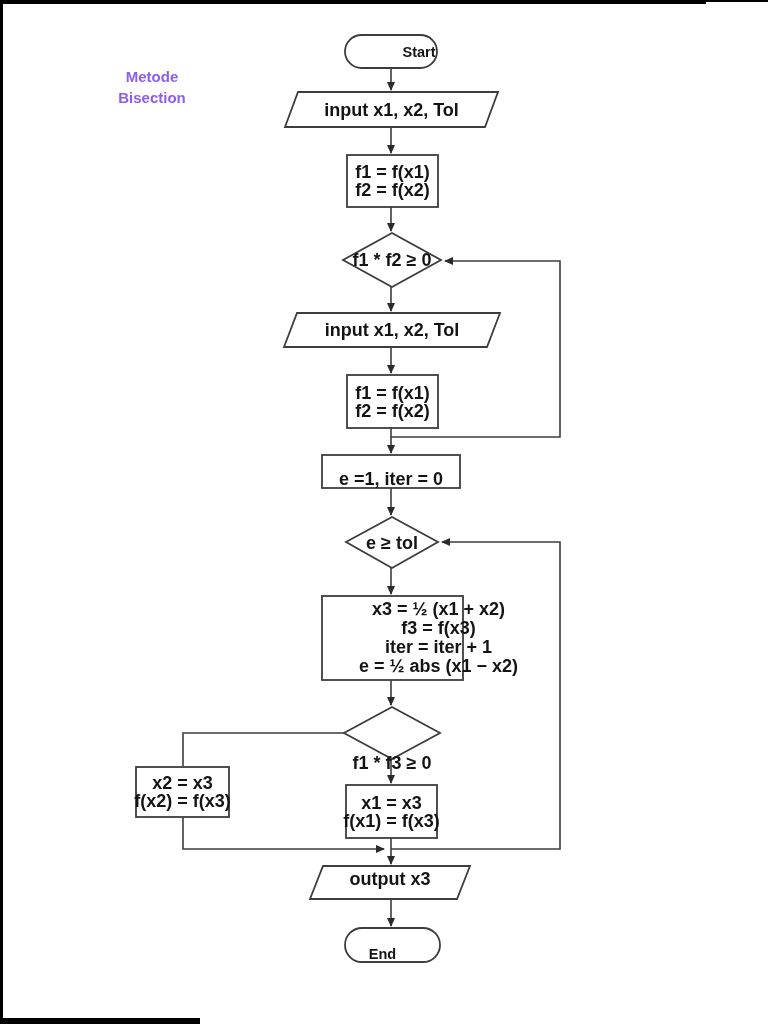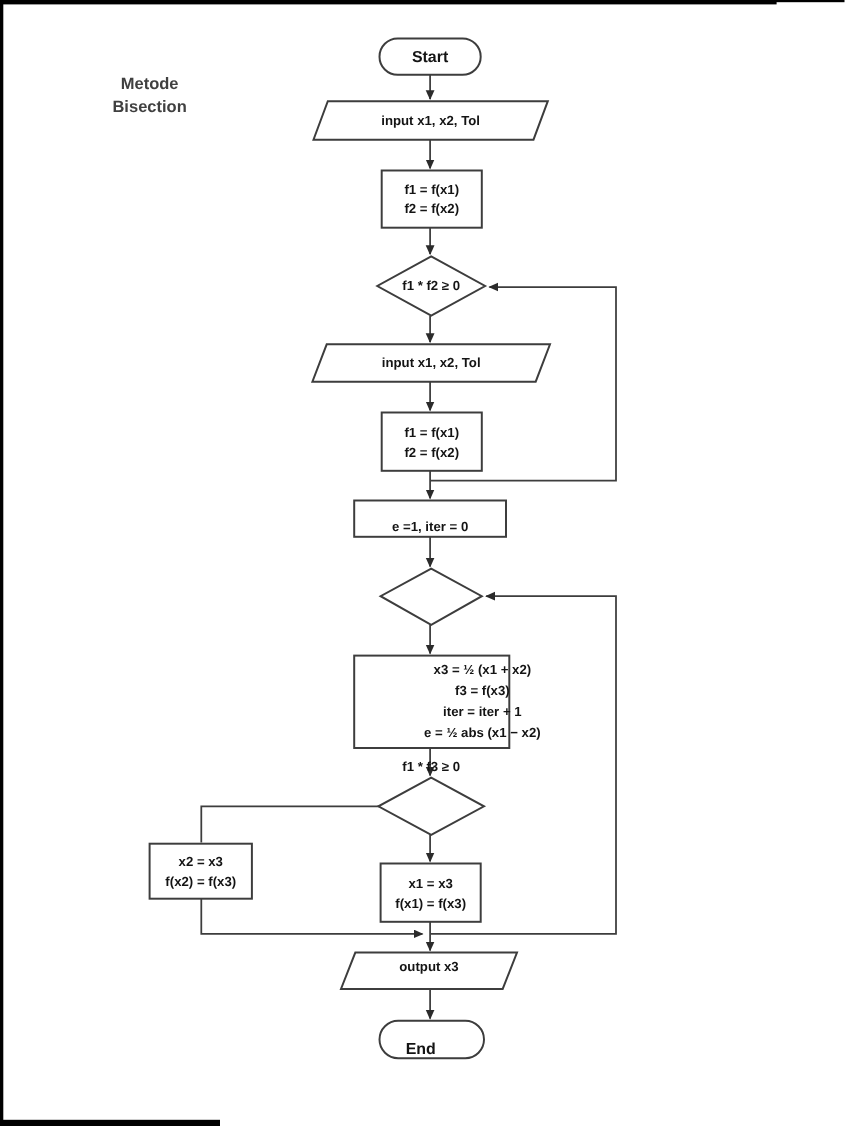--- a/index.html
+++ b/index.html
@@ -4,28 +4,28 @@
 <style>
   html,body { margin:0; padding:0; background:#ffffff; }
   .page {
     position:relative; width:768px; height:1024px; background:#ffffff;
     overflow:hidden; font-family:"Liberation Sans", sans-serif;
   }
   .page svg { position:absolute; left:0; top:0; }
   .lbl {
     position:absolute; display:flex; flex-direction:column;
     align-items:center; justify-content:center; text-align:center;
-    font-weight:bold; color:#141414; font-size:12px; line-height:18px;
+    font-weight:bold; color:#141414; font-size:18px; line-height:18px;
     pointer-events:none; white-space:nowrap;
   }
   .lbl.big { font-size:14.5px; }
   .title {
-    position:absolute; left:84px; top:66px; width:104px;
+    position:absolute; left:100px; top:66px; width:104px;
     font-weight:bold; font-size:15px; line-height:21px;
-    text-align:center; color:#404040;
+    text-align:center; color:#8b5cf6;
   }
 </style>
 </head>
 <body>
 
 <div class="page">
 
   <svg width="768" height="1024" viewBox="0 0 768 1024">
     <defs>
       <marker id="ah" markerUnits="userSpaceOnUse" markerWidth="10" markerHeight="10" refX="8" refY="4" orient="auto">
@@ -73,40 +73,41 @@
       <polygon points="323,866 470,866 457,899 310,899"></polygon>
       <rect x="345" y="928" width="95" height="34" rx="17"></rect>
     </g>
   </svg>
 
   <div class="title">
     <div>Metode</div>
     <div>Bisection</div>
   </div>
 
-  <div class="lbl big" style="left:345px; top:35px;  width:92px;  height:33px;">Start</div>
+  <div class="lbl big" style="left:345px; top:35px;  width:92px;  height:33px;padding-left:28px;">Start</div>
   <div class="lbl" style="left:285px; top:92px;  width:213px; height:35px;">input x1, x2, Tol</div>
   <div class="lbl" style="left:347px; top:155px; width:91px;  height:52px;">
     <span>f1 = f(x1)</span>
     <span>f2 = f(x2)</span>
   </div>
   <div class="lbl" style="left:343px; top:233px; width:98px;  height:54px;">f1 * f2 ≥ 0</div>
   <div class="lbl" style="left:284px; top:313px; width:216px; height:34px;">input x1, x2, Tol</div>
   <div class="lbl" style="left:347px; top:375px; width:91px;  height:53px;">
     <span>f1 = f(x1)</span>
     <span>f2 = f(x2)</span>
   </div>
   <div class="lbl" style="left:322px; top:455px; width:138px; height:47px;">e =1, iter = 0</div>
+  <div class="lbl" style="left:346px; top:517px; width:92px;  height:51px;">e ≥ tol</div>
   <div class="lbl" style="left:322px; top:596px; width:141px; height:84px; line-height:19px;margin-left:46px;">
     <span>x3 = ½ (x1 + x2)</span>
     <span>f3 = f(x3)</span>
     <span>iter = iter + 1</span>
     <span>e = ½ abs (x1 − x2)</span>
   </div>
-  <div class="lbl" style="left:344px; top:671px; width:96px;  height:52px;">f1 * f3 ≥ 0</div>
+  <div class="lbl" style="left:344px; top:737px; width:96px;  height:52px;">f1 * f3 ≥ 0</div>
   <div class="lbl" style="left:136px; top:767px; width:93px;  height:50px;">
     <span>x2 = x3</span>
     <span>f(x2) = f(x3)</span>
   </div>
   <div class="lbl" style="left:346px; top:785px; width:91px;  height:53px;">
     <span>x1 = x3</span>
     <span>f(x1) = f(x3)</span>
   </div>
   <div class="lbl" style="left:310px; top:866px; width:160px; height:26px;">output x3</div>
   <div class="lbl big" style="left:335px; top:928px; width:95px;  height:51px;">End</div>

